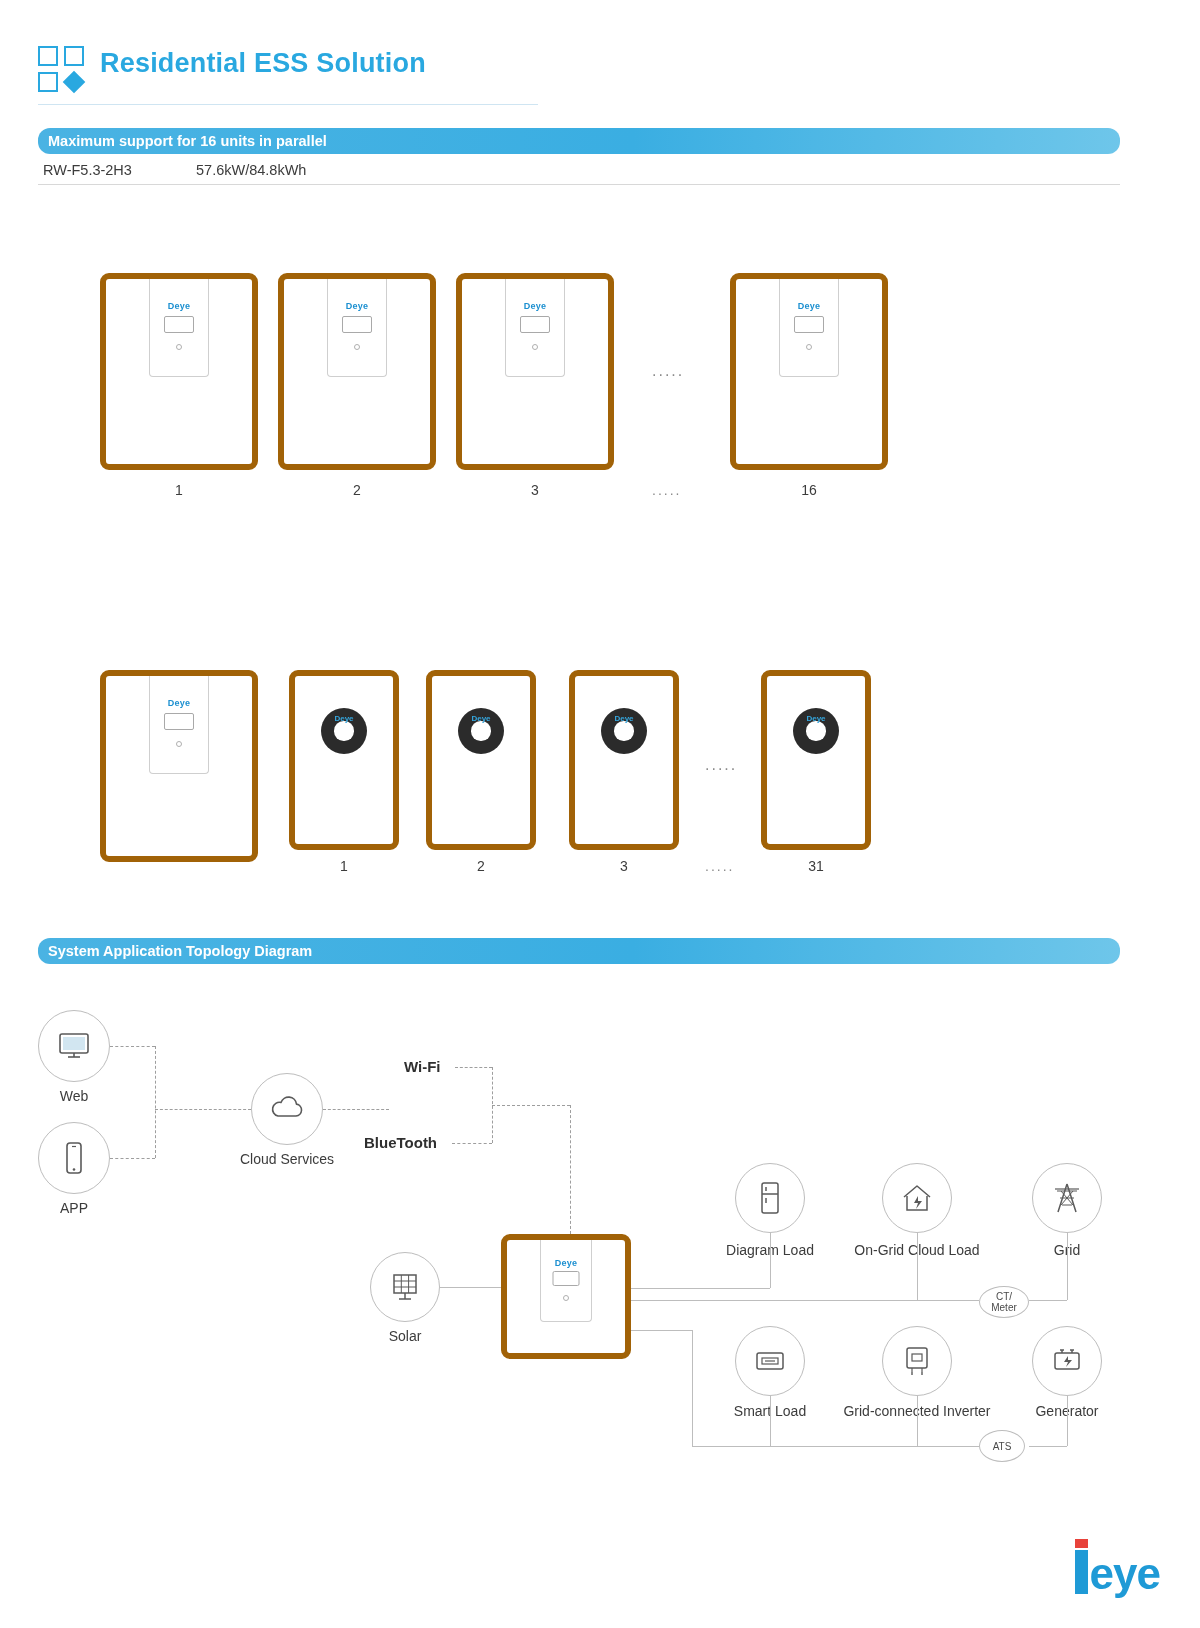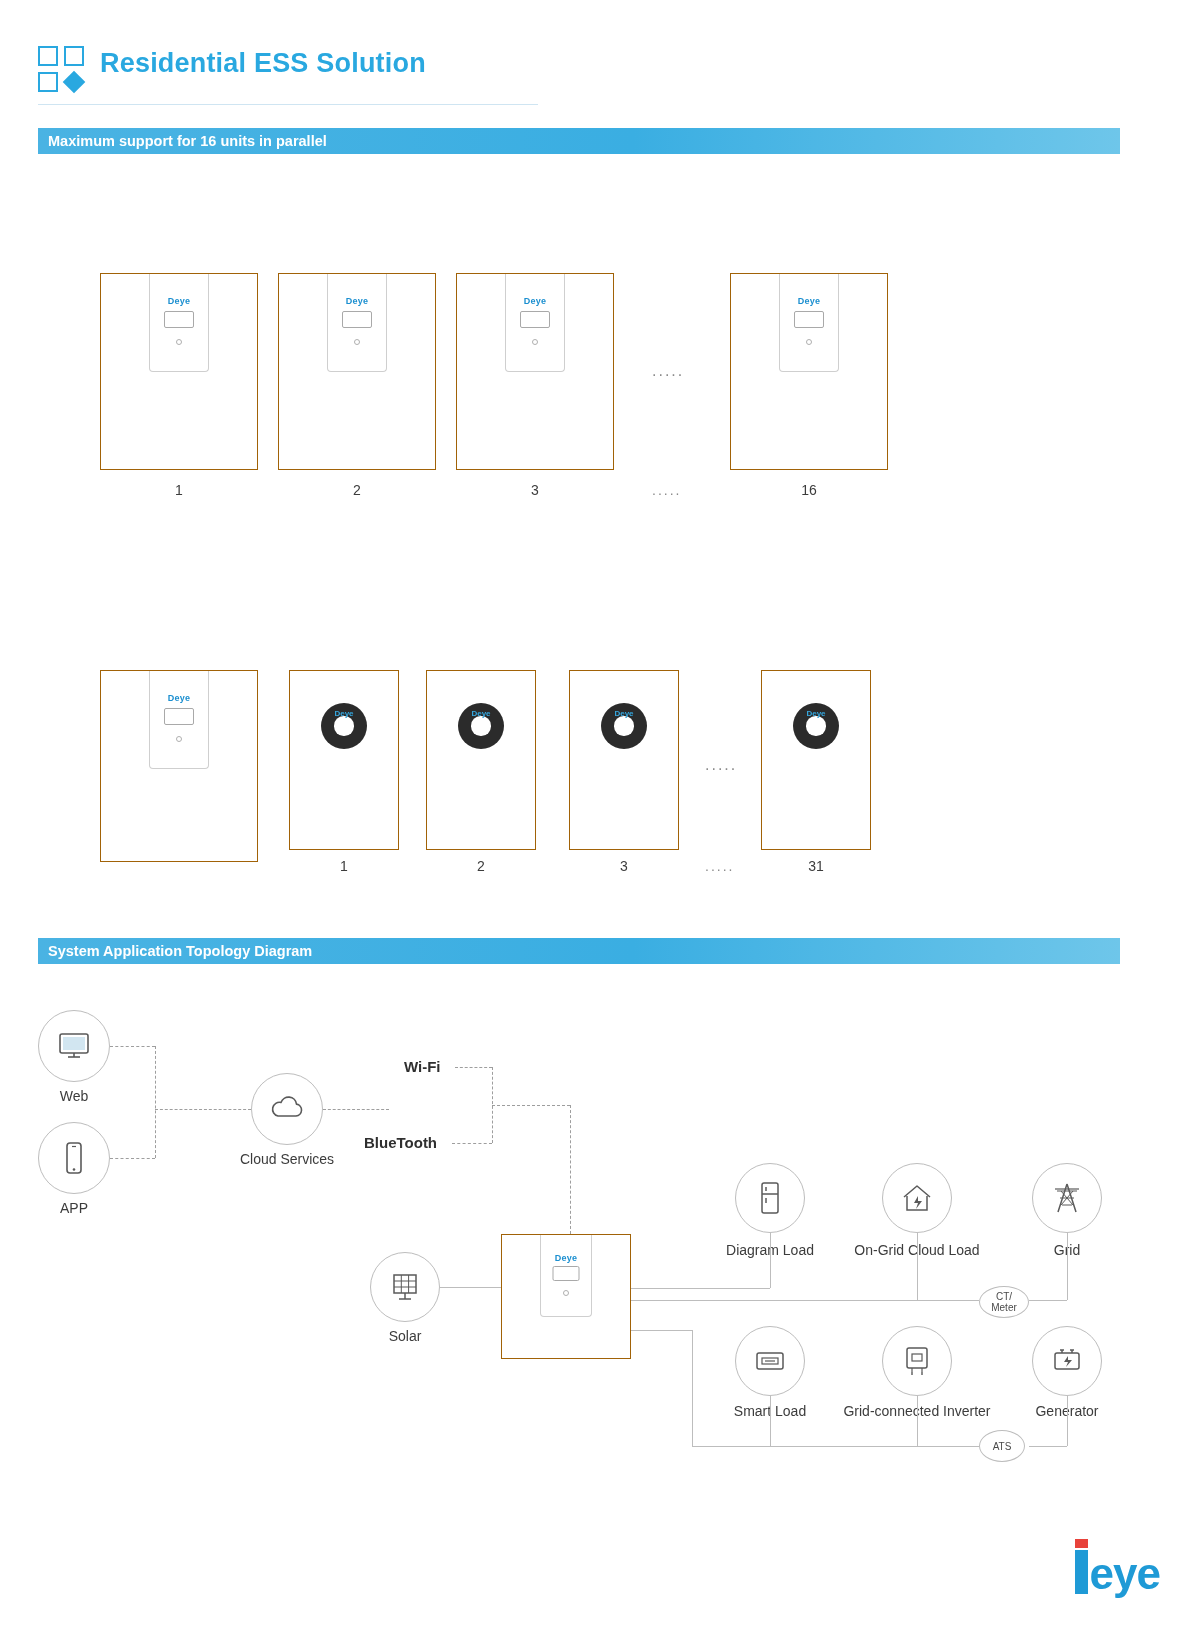--- a/index.html
+++ b/index.html
@@ -26,29 +26,29 @@
     position: absolute; left: 62px; top: 10px;
     font-size: 27px; font-weight: bold; color: #29a8e0; letter-spacing: .2px;
   }
   .header-rule { position: absolute; left: 38px; top: 104px; width: 500px; height: 1px; background: #cfe5f2; }
 
   
   .bar {
     position: absolute; left: 38px; width: 1082px; height: 26px;
     background: linear-gradient(to right, #4ab3e3 0%, #3aaee2 55%, #6ec6ea 100%);
     color: #ffffff; font-size: 14.5px; font-weight: bold;
-    display: flex; align-items: center; padding-left: 10px;
+    display: flex; align-items: center; padding-left: 10px; border-radius: 12px;
   }
   .spec-row { position: absolute; left: 38px; width: 1082px; font-size: 14.5px; color: #3c3c3c; }
   .spec-row .line { position: absolute; left: 0; bottom: 0; width: 1082px; height: 1px; background: #d8d8d8; }
   .spec-name { position: absolute; left: 5px; top: 4px; }
   .spec-val  { position: absolute; top: 4px; }
 
   
-  .unit { position: absolute; border: 1px solid #a16207; border-radius: 0; background: #fff; }
+  .unit { position: absolute; border: 6px solid #a16207; border-radius: 9px; background: #fff; }
   .unit .inner {
     position: absolute; left: 50%; transform: translateX(-50%); top: 0;
     border-left: 1px solid #cfcfcf; border-right: 1px solid #cfcfcf; border-bottom: 1px solid #cfcfcf;
     border-bottom-left-radius: 4px; border-bottom-right-radius: 4px;
     background: #fff;
   }
   .unit .brand {
     position: absolute; left: 50%; transform: translateX(-50%);
     font-size: 9px; font-weight: bold; color: #1b8fd0; letter-spacing: .3px;
   }
@@ -115,20 +115,25 @@
         <div class="dia"></div>
     </div>
     <div class="page-title">Residential ESS Solution</div>
   </div>
   <div class="header-rule"></div>
 
   <div class="bar" style="top:128px;">
     <span>Maximum support for 16 units in parallel</span>
   </div>
 
+  <div class="spec-row" style="top:158px; height:27px;">
+    <span class="spec-name">RW-F5.3-2H3</span>
+    <span class="spec-val" style="left:158px;">57.6kW/84.8kWh</span>
+    <span class="line"></span>
+  </div>
 
   <div class="unit" style="left:100px; top:273px; width:158px; height:197px;">
     <div class="inner" style="width:60px; height:98px;">
       <div class="brand" style="top:22px;">Deye</div>
       <div class="screen" style="top:37px; width:30px; height:17px;"></div>
       <div class="led" style="top:65px; width:6px; height:6px;"></div>
     </div>
   </div>
   <div class="caption" style="left:100px; top:482px; width:158px;">1</div>
 

